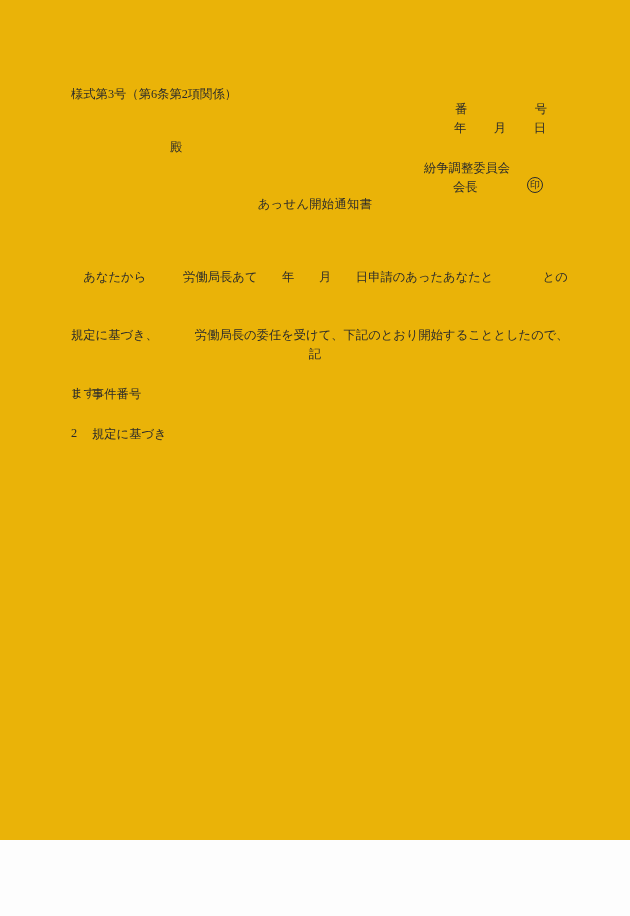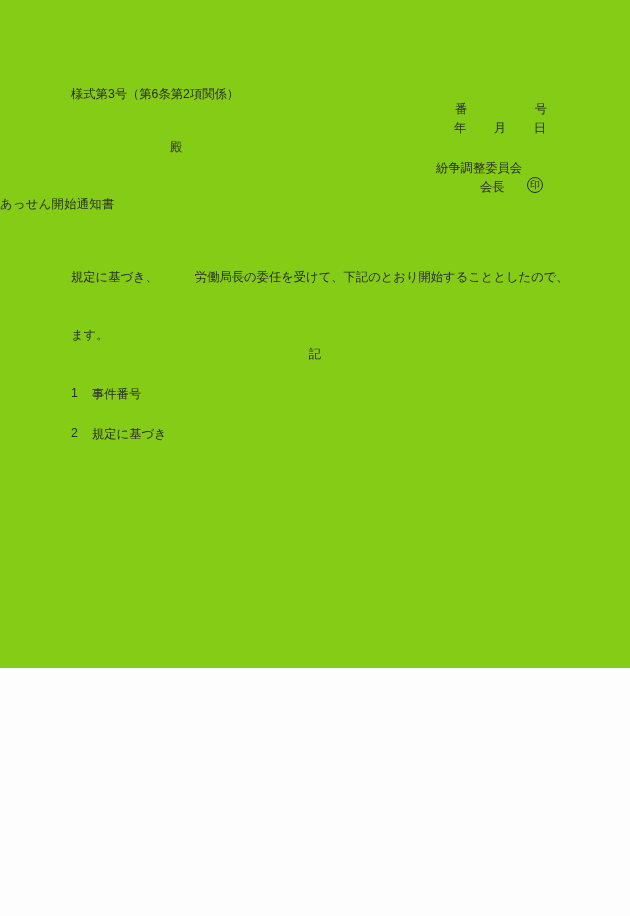--- a/index.html
+++ b/index.html
@@ -3,56 +3,56 @@
 <meta charset="utf-8">
 <style>
   html, body {
     margin: 0;
     padding: 0;
     background: #fdfdfd;
   }
   .page {
     position: relative;
     width: 630px;
-    height: 668px;
-    background: #84cc16;
+    height: 840px;
+    background: #eab308;
     color: #2b2b2b;
-    font-family: Liberation Sans, sans-serif;
+    font-family: Liberation Serif, serif;
     font-size: 12.3px;
     overflow: hidden;
   }
   .abs { position: absolute; white-space: pre; }
 
   .form-number     { left: 71px;  top: 86px; }
 
   .number-line     { left: 455px; top: 101px; width: 92px;
                      display: flex; justify-content: space-between; }
   .date-line       { left: 454px; top: 120px; width: 92px;
                      display: flex; justify-content: space-between; }
 
   .addressee       { left: 170px; top: 139px; }
 
-  .committee       { left: 436px; top: 160px; }
-  .chair           { left: 453px; top: 179px; margin-left: 27px; }
+  .committee       { left: 424px; top: 160px; }
+  .chair           { left: 453px; top: 179px; }
 
   .seal {
     position: absolute;
     left: 527px; top: 177px;
     width: 16px; height: 16px;
     border: 1.2px solid #2b2b2b;
     border-radius: 50%;
     display: inline-flex;
     align-items: center;
     justify-content: center;
     font-size: 10px;
     line-height: 1;
     box-sizing: border-box;
   }
 
-  .doc-title       { left: 0; right: 0; top: 196px; 
+  .doc-title       { left: 0; right: 0; top: 196px; text-align: center;
                      letter-spacing: 0.3px; }
 
   .body-par        { left: 71px; top: 229px; width: 500px; line-height: 19.4px; }
   .body-par div    { white-space: pre; }
 
   .section-mark    { left: 0; right: 0; top: 346px; text-align: center; }
 
   .list-item       { display: flex; }
   .item-1          { left: 71px; top: 386px; }
   .item-2          { left: 71px; top: 426px; }
@@ -82,20 +82,21 @@
 
   <div class="abs chair">会長</div>
 
   <span class="seal">
     <span>印</span>
   </span>
 
   <div class="abs doc-title">あっせん開始通知書</div>
 
   <div class="abs body-par">
+    <div>　あなたから　　　労働局長あて　　年　　月　　日申請のあったあなたと　　　　との</div>
     <div>規定に基づき、　　　労働局長の委任を受けて、下記のとおり開始することとしたので、</div>
     <div>ます。</div>
   </div>
 
   <div class="abs section-mark">記</div>
 
   <div class="abs list-item item-1">
     <span class="item-number">1</span>
     <span>事件番号</span>
   </div>

